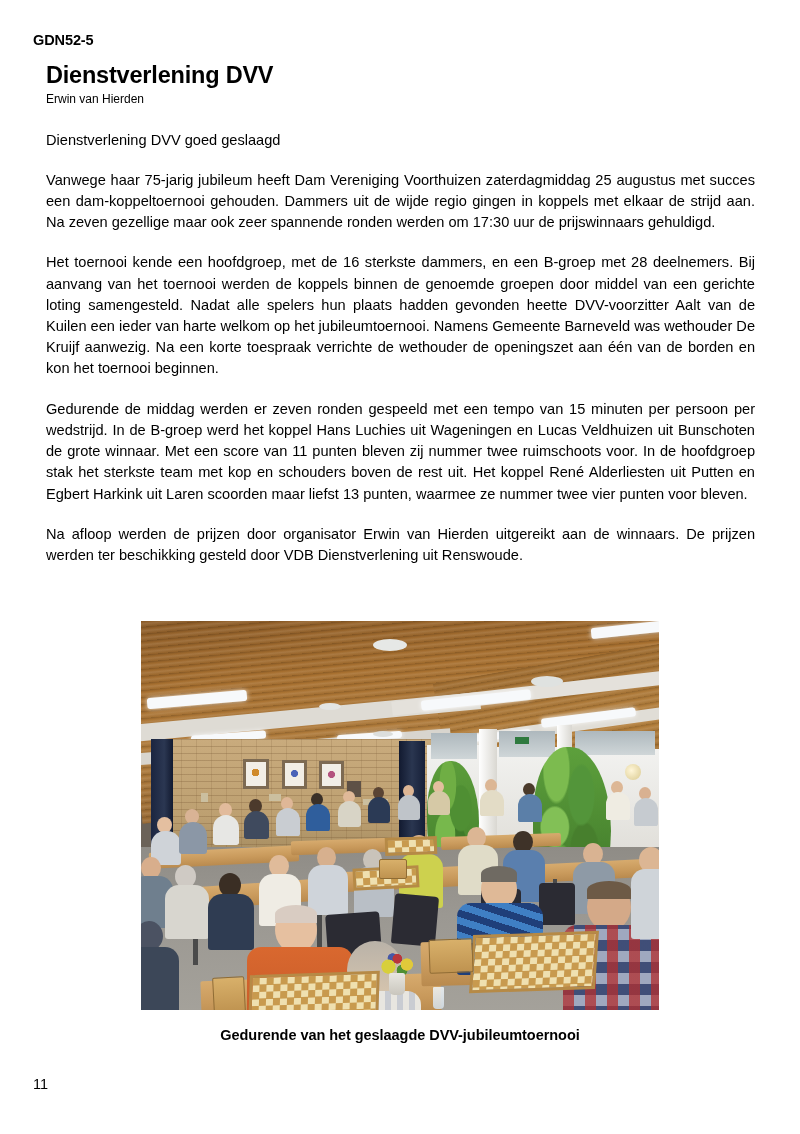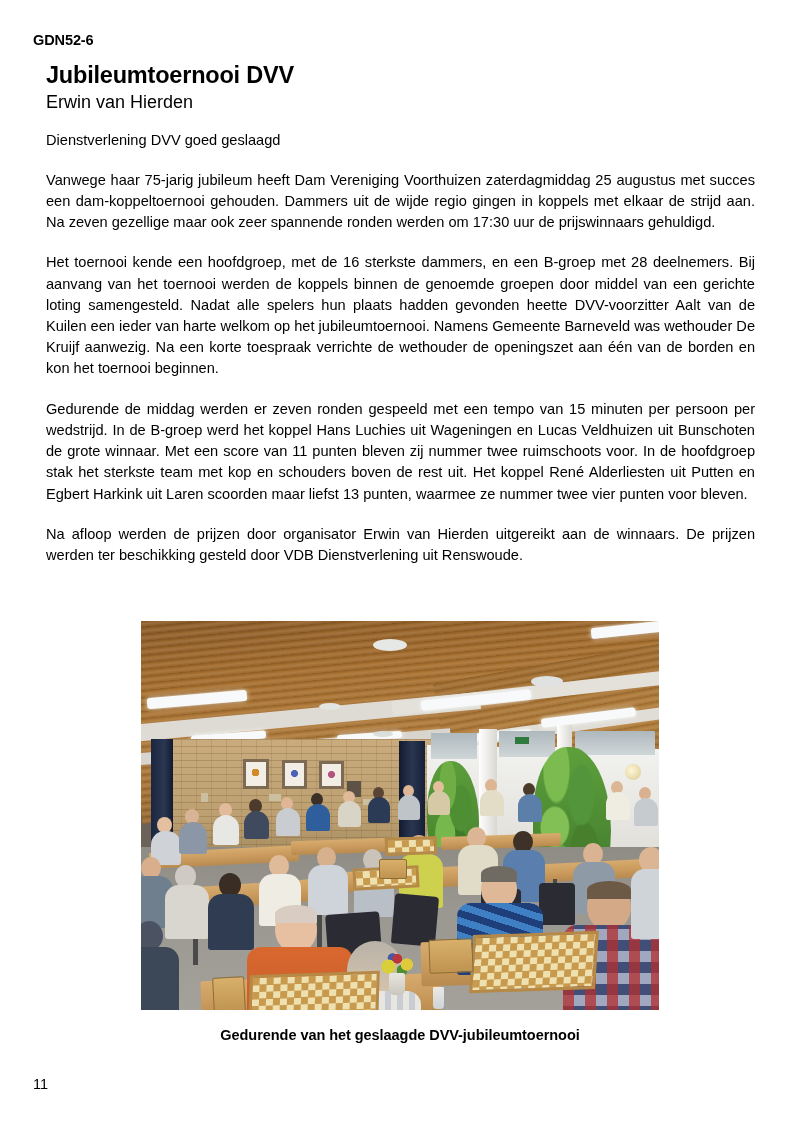--- a/index.html
+++ b/index.html
@@ -41,21 +41,21 @@
     width: 710px;
   }
   .doc-title {
     font-size: 23.5px;
     font-weight: bold;
     letter-spacing: -0.2px;
     line-height: 1.12;
     margin: 0;
   }
   .byline {
-    font-size: 18px;
+    font-size: 12px;
     font-weight: normal;
     line-height: 1.2;
     margin: 4px 0 0 0;
   }
 
   
   .body-area {
     position: absolute;
     left: 46px;
     top: 131px;
@@ -283,24 +283,24 @@
     top: 1076px;
     font-size: 14.5px;
     font-weight: normal;
   }
 </style>
 </head>
 <body>
 
 <div class="page">
 
-  <div class="running-head">GDN52-6</div>
+  <div class="running-head">GDN52-5</div>
 
   <div class="title-block">
-    <h1 class="doc-title">Jubileumtoernooi DVV</h1>
+    <h1 class="doc-title">Dienstverlening DVV</h1>
     <div class="byline">Erwin van Hierden</div>
   </div>
 
   <div class="body-area">
     <p class="lead">Dienstverlening DVV goed geslaagd</p>
     <p class="para">Vanwege haar 75-jarig jubileum heeft Dam Vereniging Voorthuizen zaterdagmiddag 25 augustus met succes een dam-koppeltoernooi gehouden. Dammers uit de wijde regio gingen in koppels met elkaar de strijd aan. Na zeven gezellige maar ook zeer spannende ronden werden om 17:30 uur de prijswinnaars gehuldigd.</p>
     <p class="para">Het toernooi kende een hoofdgroep, met de 16 sterkste dammers, en een B-groep met 28 deelnemers. Bij aanvang van het toernooi werden de koppels binnen de genoemde groepen door middel van een gerichte loting samengesteld. Nadat alle spelers hun plaats hadden gevonden heette DVV-voorzitter Aalt van de Kuilen een ieder van harte welkom op het jubileumtoernooi. Namens Gemeente Barneveld was wethouder De Kruijf aanwezig. Na een korte toespraak verrichte de wethouder de openingszet aan één van de borden en kon het toernooi beginnen.</p>
     <p class="para">Gedurende de middag werden er zeven ronden gespeeld met een tempo van 15 minuten per persoon per wedstrijd. In de B-groep werd het koppel Hans Luchies uit Wageningen en Lucas Veldhuizen uit Bunschoten de grote winnaar. Met een score van 11 punten bleven zij nummer twee ruimschoots voor. In de hoofdgroep stak het sterkste team met kop en schouders boven de rest uit. Het koppel René Alderliesten uit Putten en Egbert Harkink uit Laren scoorden maar liefst 13 punten, waarmee ze nummer twee vier punten voor bleven.</p>
     <p class="para">Na afloop werden de prijzen door organisator Erwin van Hierden uitgereikt aan de winnaars. De prijzen werden ter beschikking gesteld door VDB Dienstverlening uit Renswoude.</p>
   </div>

